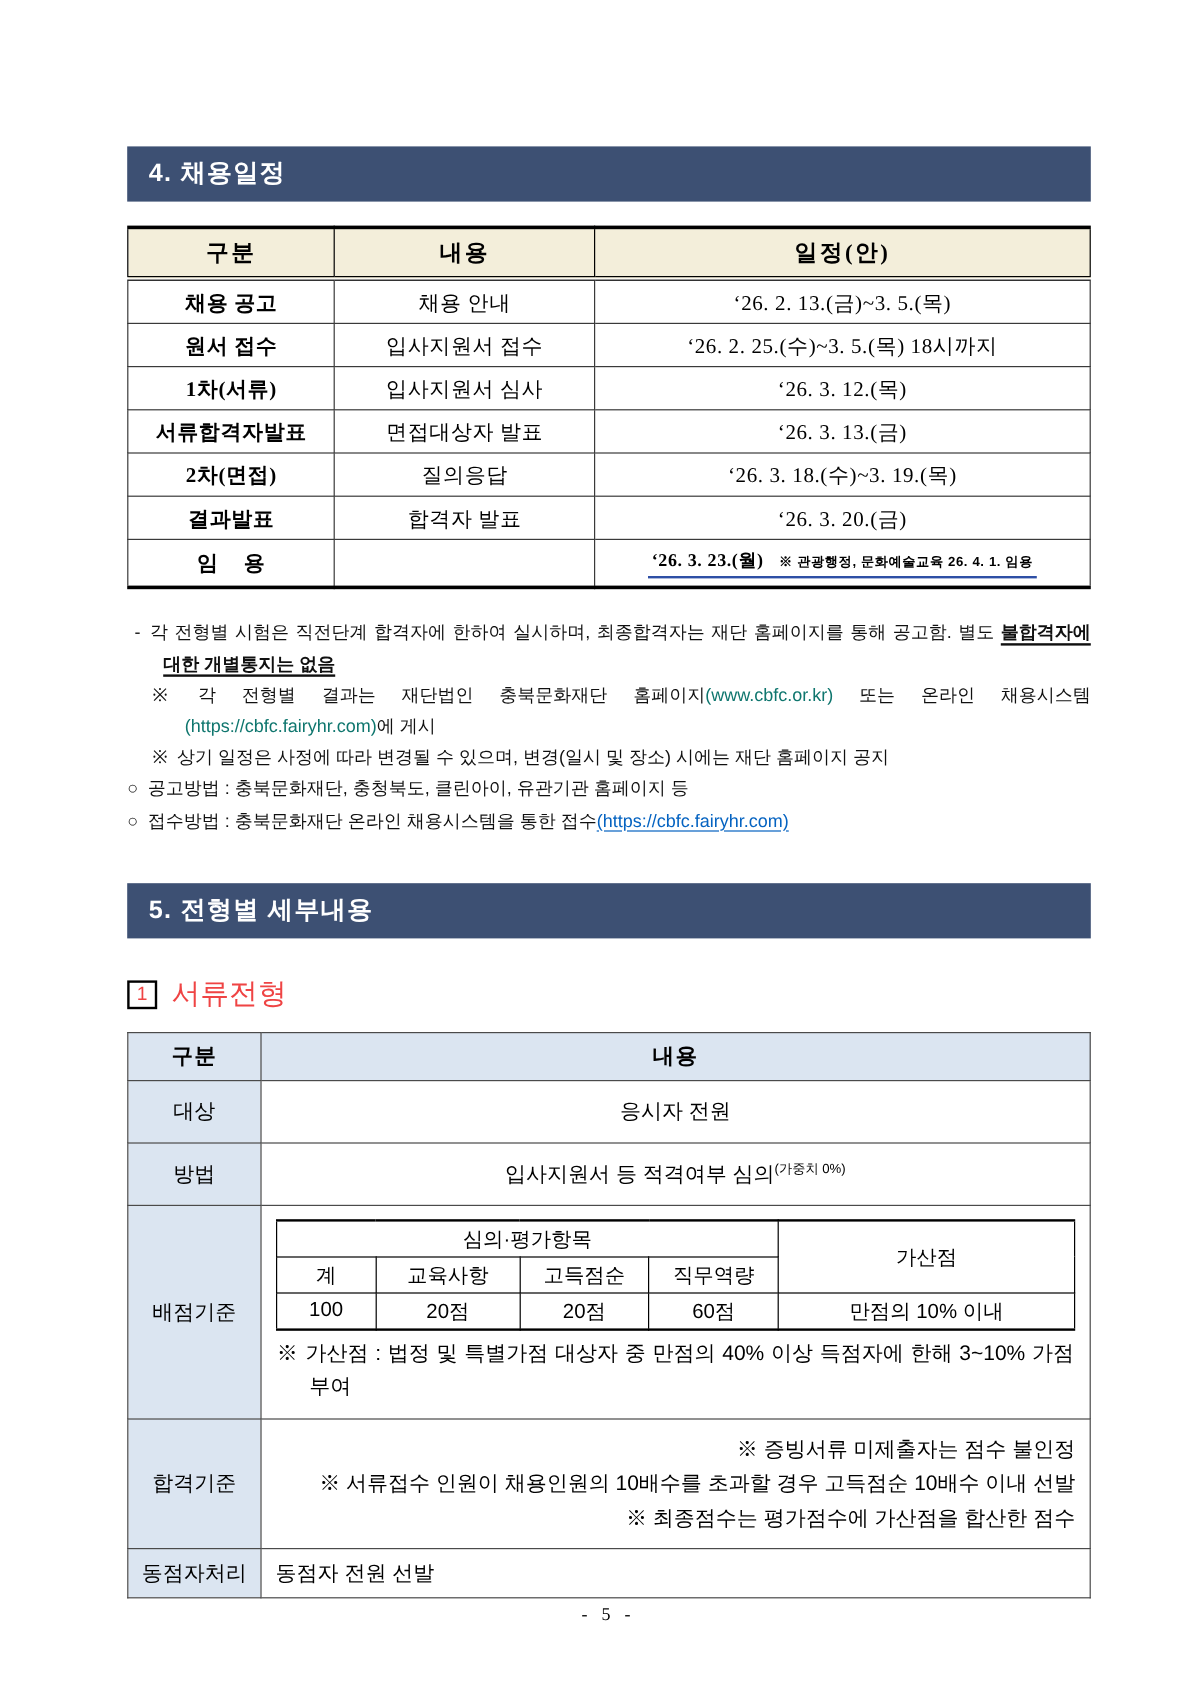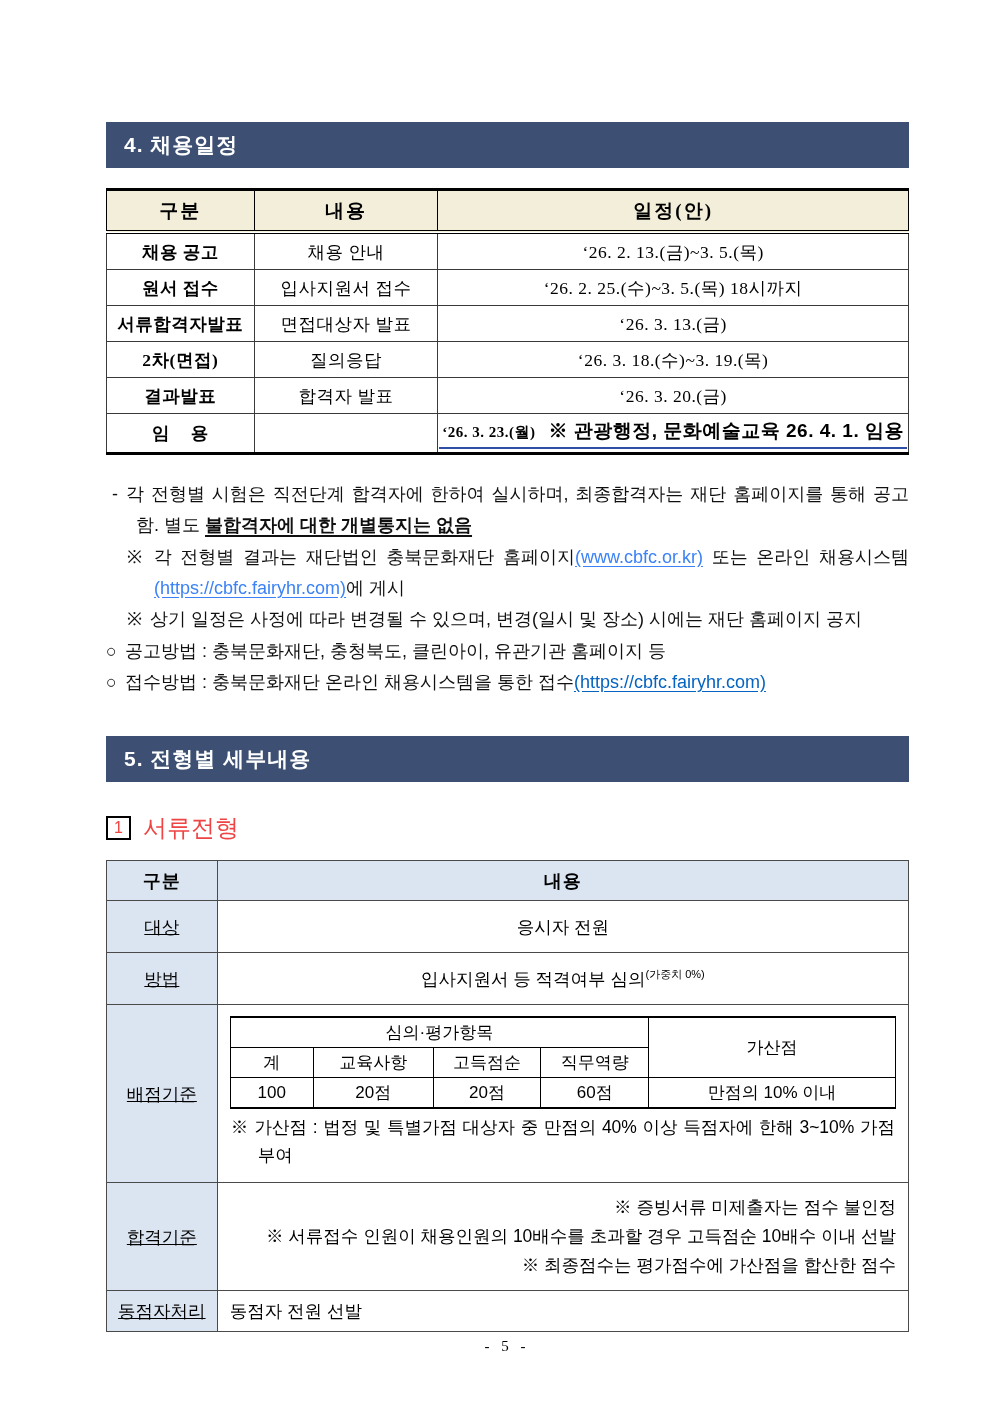--- a/index.html
+++ b/index.html
@@ -31,48 +31,48 @@
     border:1px solid #3a3a3a; text-align:center; font-size:17.5px; height:33px;
     letter-spacing:0.5px;
   }
   .schedule td.cat { font-weight:bold; }
   .cat-wide { word-spacing:16px; }
   .final-underline {
     display:inline-block; border-bottom:2px solid #2e4fa5; padding:0 3px 3px;
     white-space:nowrap;
   }
   .final-date { font-weight:bold; font-size:15px; }
-  .final-note { font-weight:bold; font-size:19px; font-family:"Liberation Sans",sans-serif; margin-left:8px; }
-
-  
-  .notes { margin-top:24px; font-size:18px; line-height:1.74; text-align:justify; color:#101010; }
+  .final-note { font-weight:bold; font-size:11px; font-family:"Liberation Sans",sans-serif; margin-left:8px; }
+
+  
+  .notes { margin-top:24px; font-size:15px; line-height:1.74; text-align:justify; color:#101010; }
   .note { margin:0; }
   .n-dash { padding-left:30px; text-indent:-24px; }
   .n-star { padding-left:48px; text-indent:-27px; }
   .n-circ { padding-left:33px; text-indent:-33px; }
   .bullet { margin-right:8px; }
   .bold-underline {
     font-weight:bold; text-decoration:underline; text-decoration-thickness:2px;
     text-underline-offset:4px;
   }
-  .link-purple { color:#3b82f6; text-decoration:underline; text-underline-offset:3px; }
+  .link-purple { color:#0f766e; text-underline-offset:3px; }
   .link-blue   { color:#0563c1; text-decoration:underline; text-underline-offset:3px; }
 
   
   .subsection { margin-top:30px; font-family:"Liberation Serif", serif; font-size:24px; color:#ef4444; }
   .num-box {
     display:inline-block; border:2px solid #000; font-size:16px; line-height:1;
     padding:2px 6px; margin-right:12px; vertical-align:3px; font-family:"Liberation Sans",sans-serif;
   }
 
   
   table.detail { width:100%; border-collapse:collapse; margin-top:16px; font-size:17.5px; }
   .detail th, .detail td { border:1px solid #4a4a4a; }
   .detail th { background:#dbe5f1; height:37px; font-size:18px; letter-spacing:1px; }
-  .detail td.label { background:#dbe5f1; text-align:center; font-size:17.5px;text-decoration:underline; }
+  .detail td.label { background:#dbe5f1; text-align:center; font-size:17.5px; }
   .detail td.value-center { text-align:center; height:49px; }
   .detail sup { font-size:11px;text-align:center; }
 
   table.inner {
     border-collapse:collapse; width:calc(100% - 22px); margin:10px 11px 4px;
     text-align:center; border-top:2px solid #000; border-bottom:2px solid #000;
   }
   .inner td { border:1px solid #000; height:27px; font-size:17px; }
   .score-note { margin:4px 12px 12px; padding-left:27px; text-indent:-27px; text-align:justify; line-height:1.6; }
   .pass-cell { padding:10px 12px;text-align:right; }
@@ -110,20 +110,25 @@
       <tbody>
         <tr>
           <td class="cat">채용 공고</td>
           <td>채용 안내</td>
           <td>‘26. 2. 13.(금)~3. 5.(목)</td>
         </tr>
         <tr>
           <td class="cat">원서 접수</td>
           <td>입사지원서 접수</td>
           <td>‘26. 2. 25.(수)~3. 5.(목) 18시까지</td>
+        </tr>
+        <tr>
+          <td class="cat">1차(서류)</td>
+          <td>입사지원서 심사</td>
+          <td>‘26. 3. 12.(목)</td>
         </tr>
         <tr>
           <td class="cat">서류합격자발표</td>
           <td>면접대상자 발표</td>
           <td>‘26. 3. 13.(금)</td>
         </tr>
         <tr>
           <td class="cat">2차(면접)</td>
           <td>질의응답</td>
           <td>‘26. 3. 18.(수)~3. 19.(목)</td>

